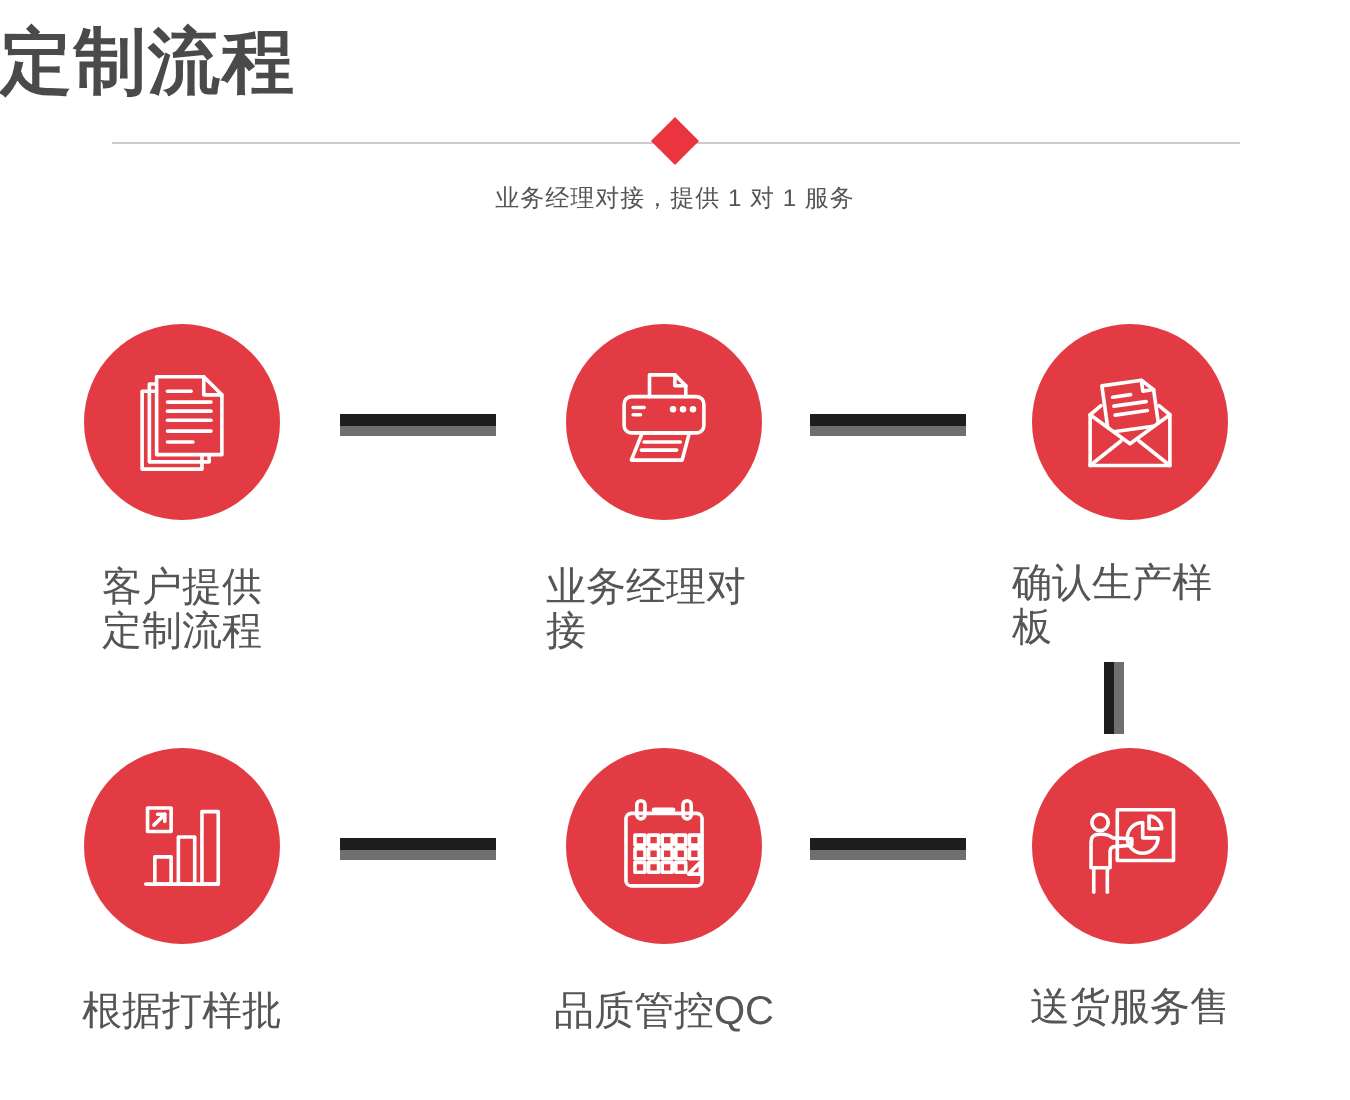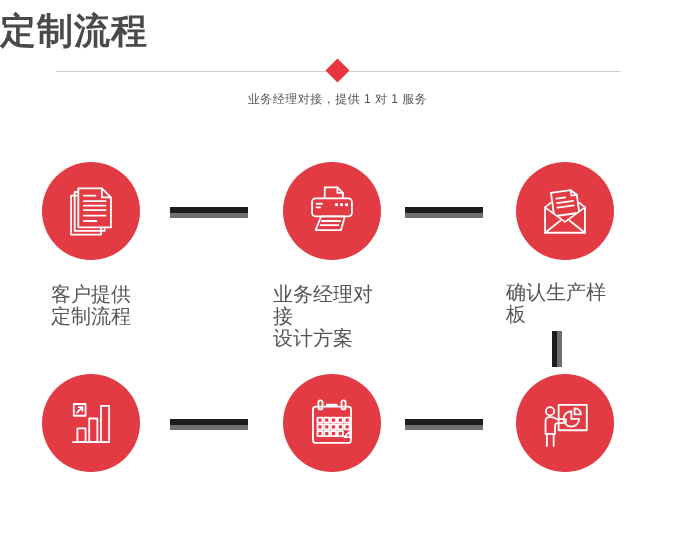--- a/index.html
+++ b/index.html
@@ -107,21 +107,21 @@
       <circle class="fill-white" cx="42.5" cy="25" r="1.8"></circle>
       <circle class="fill-white" cx="48" cy="25" r="1.8"></circle>
       <path class="ic" d="M15,24 H21"></path>
       <path class="ic" d="M15,28 H19"></path>
       <path class="ic" d="M20,38 H46 L42,53 H14 Z"></path>
       <path class="ic" d="M21,43 H41"></path>
       <path class="ic" d="M19.5,47.5 H39"></path>
     </svg>
   </div>
   <div class="step-label lrow1 lcol2">
-    <span class="lines"><div>业务经理对接</div><div>设计方案</div></span>
+    <span class="lines"><div>业务经理对接</div></span>
   </div>
 
   <div class="hbar hb-r1 hb-c2"></div>
 
   <div class="circle row1 col3">
     <svg viewBox="0 0 64 64">
       <path class="ic" d="M10,28 L16,23"></path>
       <path class="ic" d="M54,28 L48,23"></path>
       <g transform="rotate(-8 32 22)">
         <path class="ic" d="M18,10 H40 L46,16 V36 H18 Z"></path>
@@ -146,21 +146,21 @@
       <path class="ic" d="M12,53 H52"></path>
       <rect class="ic" x="17" y="38" width="9" height="15"></rect>
       <rect class="ic" x="30" y="27" width="9" height="26"></rect>
       <rect class="ic" x="43" y="13" width="9" height="40"></rect>
       <rect class="ic" x="13" y="11" width="13" height="13"></rect>
       <path class="ic" d="M16.5,20.5 L22.5,14.5"></path>
       <path class="ic" d="M18.5,14.5 H22.5 V18.5"></path>
     </svg>
   </div>
   <div class="step-label lrow2 lcol1">
-    <span class="lines"></span>
+    <span class="lines"><div>根据打样批</div></span>
   </div>
 
   <div class="hbar hb-r2 hb-c1"></div>
 
   <div class="circle row2 col2">
     <svg viewBox="0 0 64 64">
       <rect class="ic" x="11" y="14" width="42" height="40" rx="3"></rect>
       <rect class="ic" x="17" y="7" width="4.5" height="10" rx="2.2"></rect>
       <rect class="ic" x="42.5" y="7" width="4.5" height="10" rx="2.2"></rect>
       <path class="ic-thick" d="M26.5,12 H37"></path>
@@ -175,33 +175,33 @@
       <rect class="ic" x="38.5" y="33.5" width="5.5" height="5.5"></rect>
       <rect class="ic" x="46" y="33.5" width="5.5" height="5.5"></rect>
       <rect class="ic" x="16" y="41" width="5.5" height="5.5"></rect>
       <rect class="ic" x="23.5" y="41" width="5.5" height="5.5"></rect>
       <rect class="ic" x="31" y="41" width="5.5" height="5.5"></rect>
       <rect class="ic" x="38.5" y="41" width="5.5" height="5.5"></rect>
       <path class="ic" d="M45.5,47.5 L52,41 V47.5 Z"></path>
     </svg>
   </div>
   <div class="step-label lrow2 lcol2">
-    <span class="lines"></span>
+    <span class="lines"><div>品质管控QC</div></span>
   </div>
 
   <div class="hbar hb-r2 hb-c2"></div>
 
   <div class="circle row2 col3">
     <svg viewBox="0 0 64 64">
       <rect class="ic" x="25" y="12" width="31" height="28"></rect>
       <path class="ic" d="M39,19 A8.5,8.5 0 1 0 47.5,27.5 L39,27.5 Z"></path>
       <path class="ic" d="M42.5,15.5 A7,7 0 0 1 49.5,22.5 L42.5,22.5 Z"></path>
       <circle class="ic" cx="15.5" cy="19" r="4.5"></circle>
       <path class="ic" d="M10.5,44 V30 Q10.5,25.5 15,25.5 H16.5 Q20,25.5 22.5,27.5 L33,28 V31.5 L22.5,32.5 Q21,33 21,35.5 V44 Z"></path>
       <path class="ic" d="M12,44 V57.5"></path>
       <path class="ic" d="M19.5,44 V57.5"></path>
     </svg>
   </div>
   <div class="step-label lrow2 lcol3">
-    <span class="lines"></span>
+    <span class="lines"><div>送货服务售</div></span>
   </div>
 
 </div>
 
 </body></html>

